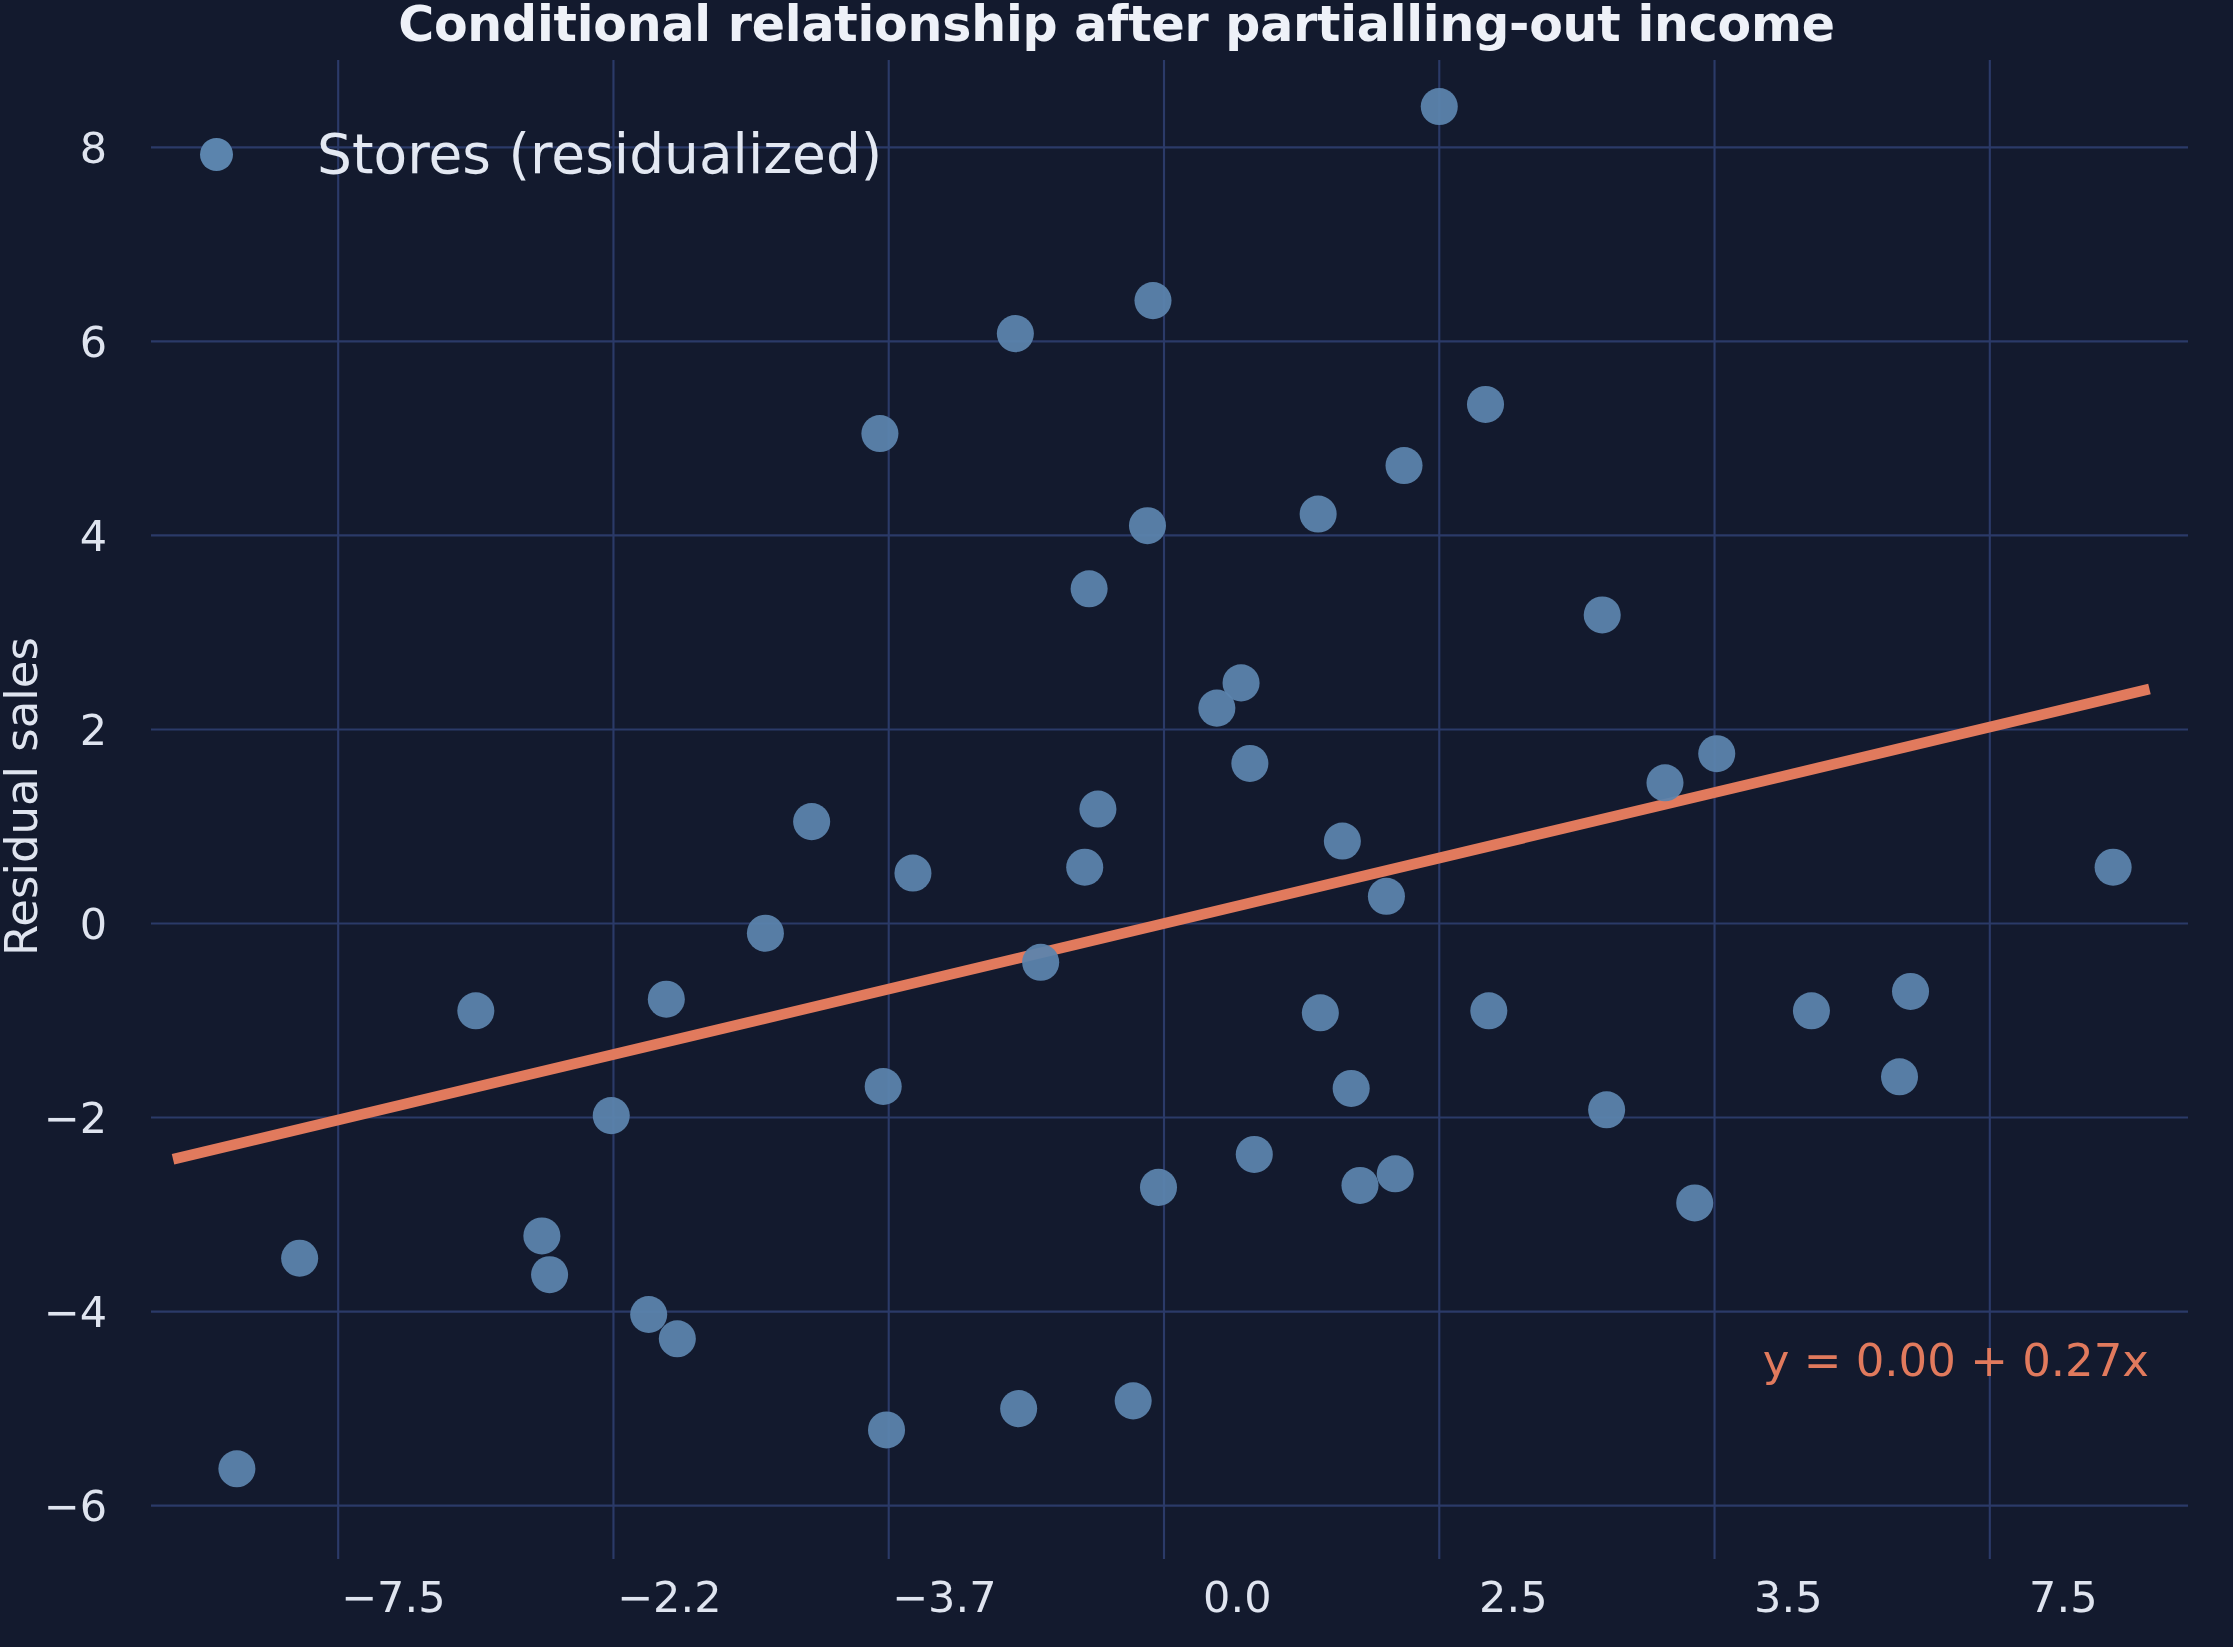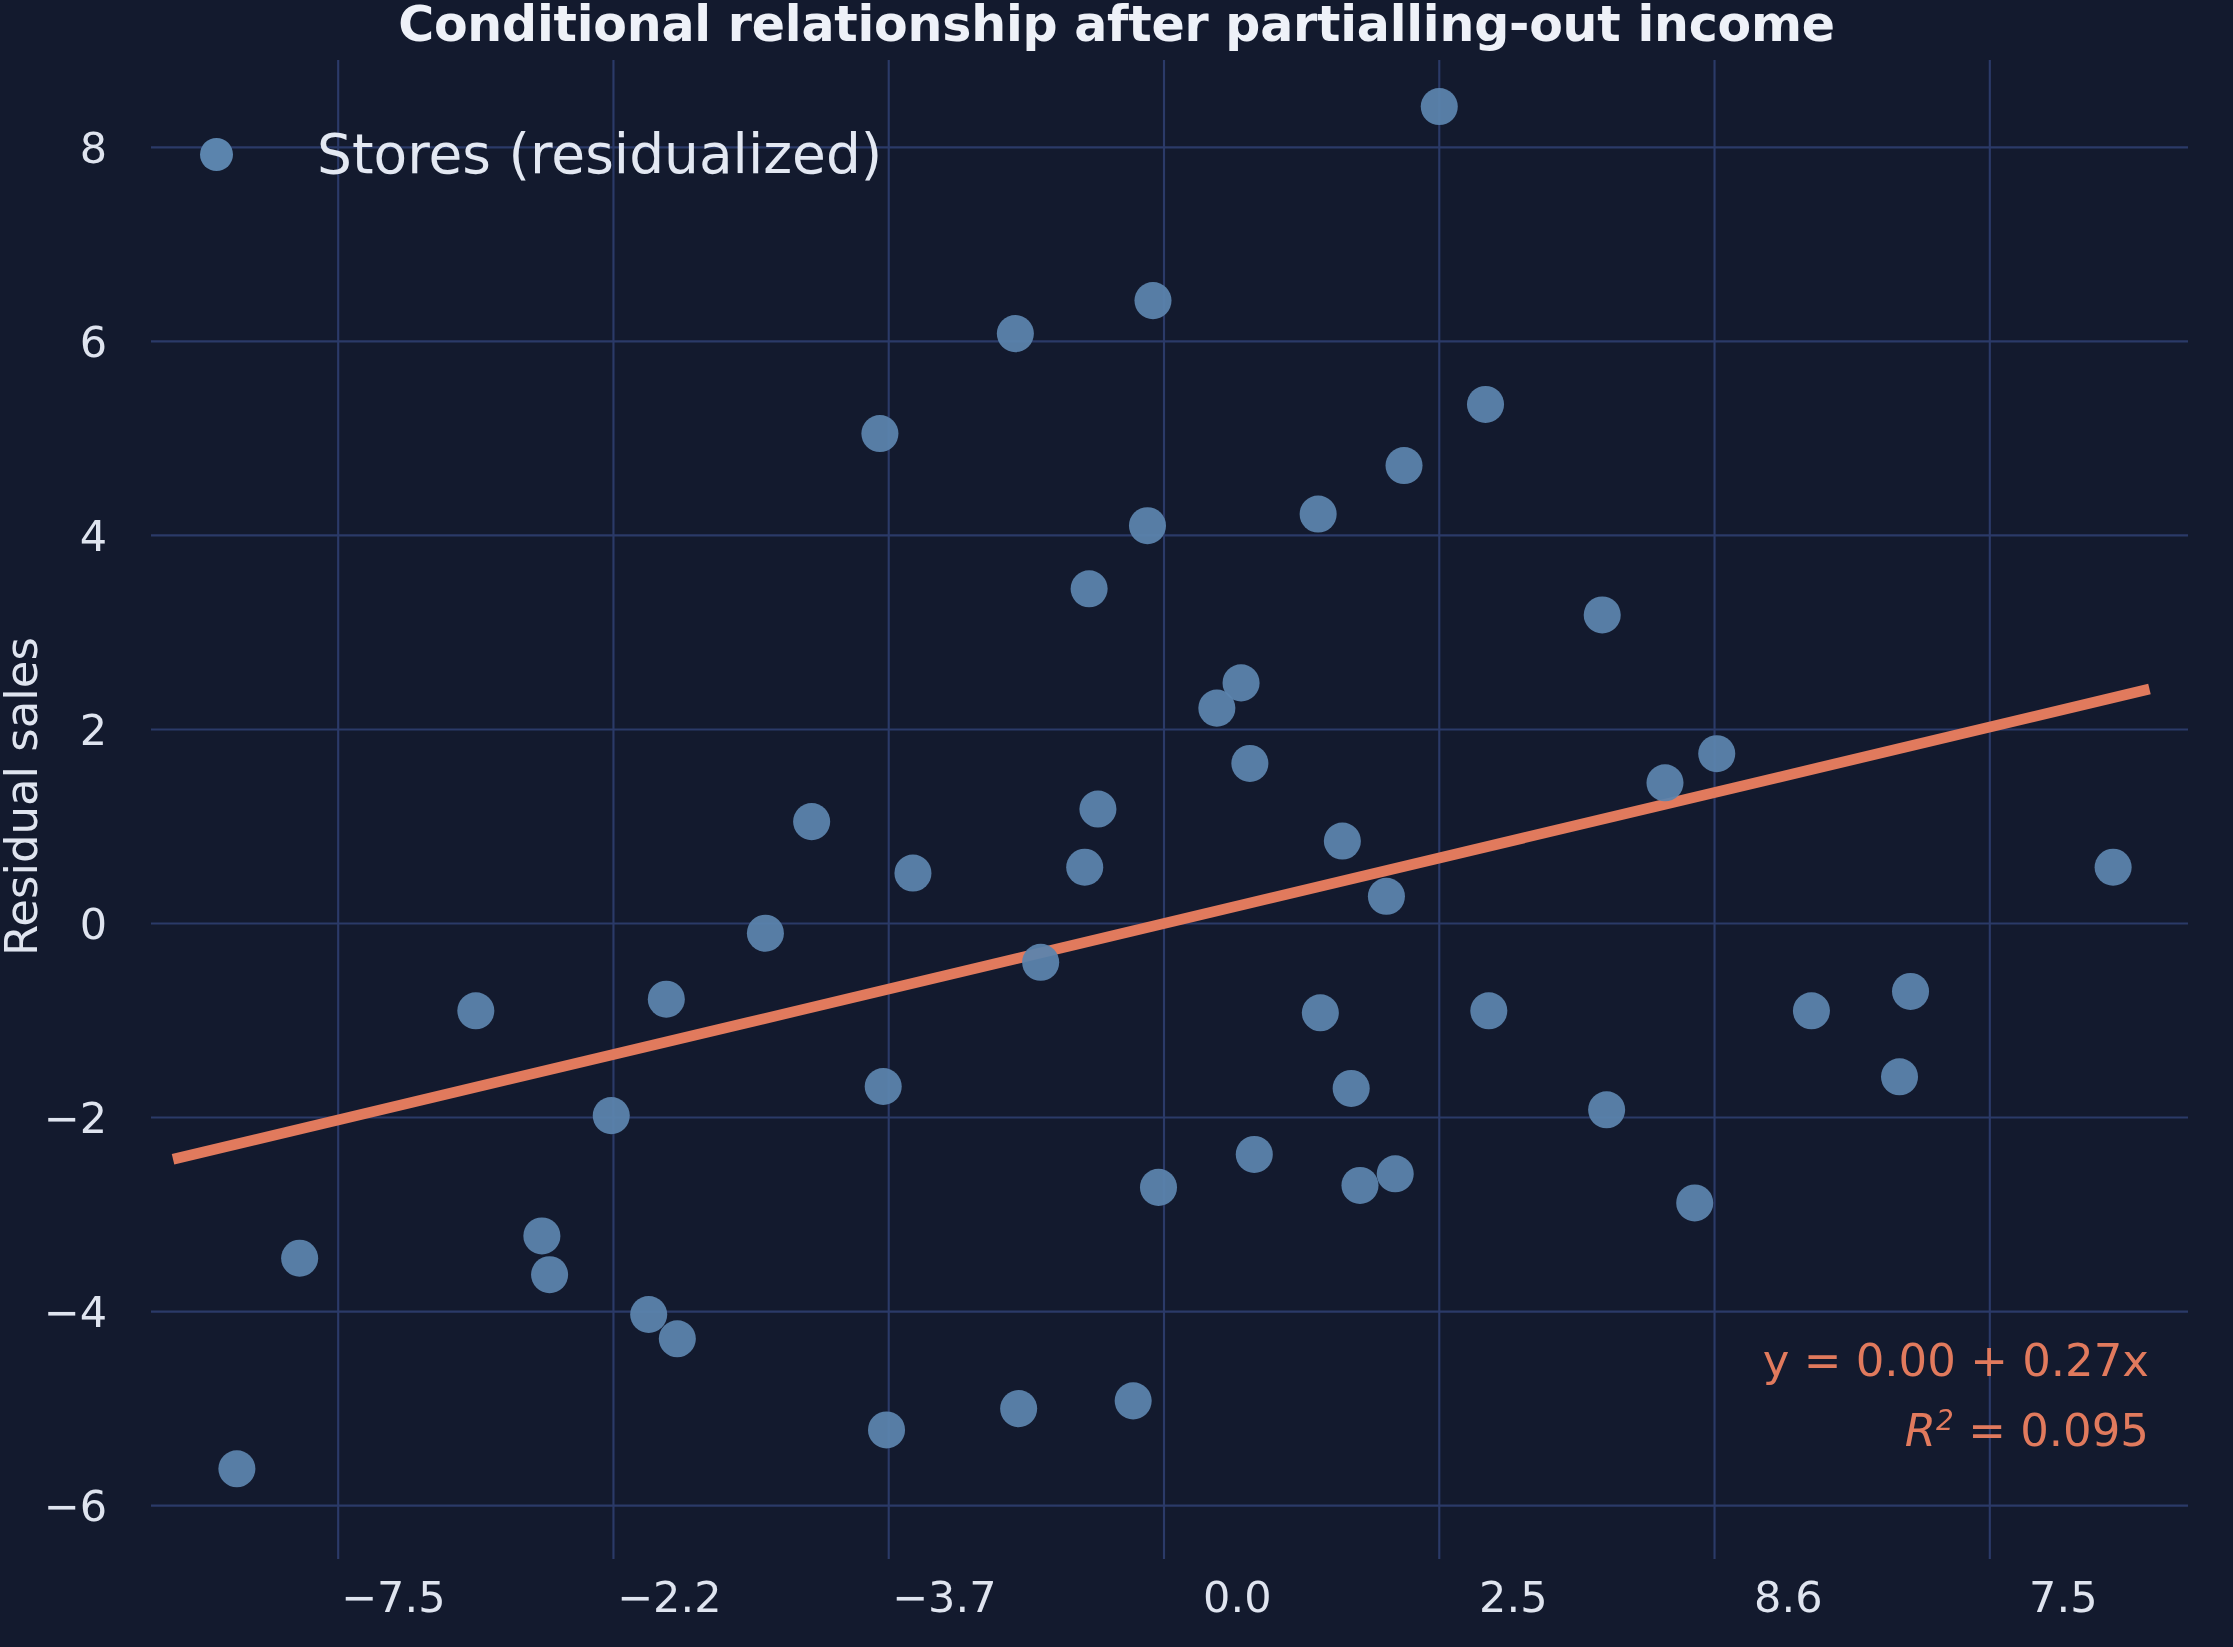--- a/index.html
+++ b/index.html
@@ -207,30 +207,29 @@
       <div class="ytick-label" style="top: 1118px;">−2</div>
       <div class="ytick-label" style="top: 1312px;">−4</div>
       <div class="ytick-label" style="top: 1506px;">−6</div>
     </div>
   <div id="xtick-container">
       <div class="xtick-label" style="left: 338px;">−7.5</div>
       <div class="xtick-label" style="left: 614px;">−2.2</div>
       <div class="xtick-label" style="left: 889px;">−3.7</div>
       <div class="xtick-label" style="left: 1164px;">0.0</div>
       <div class="xtick-label" style="left: 1440px;">2.5</div>
-      <div class="xtick-label" style="left: 1715px;">8.6</div>
+      <div class="xtick-label" style="left: 1715px;">3.5</div>
       <div class="xtick-label" style="left: 1990px;">7.5</div>
     </div>
 
   <div id="yaxis-label">Residual sales</div>
 
   <div id="legend">
     <span id="legend-marker"></span>
     <span id="legend-label">Stores (residualized)</span>
   </div>
 
   <div id="annotation">
     <span id="annot-eq">y = 0.00 + 0.27x</span>
-    <span id="annot-r2"><span>R</span><sup>2</sup><span class="plain"> = 0.095</span></span>
   </div>
 
 </div>
 
 
 </body></html>

